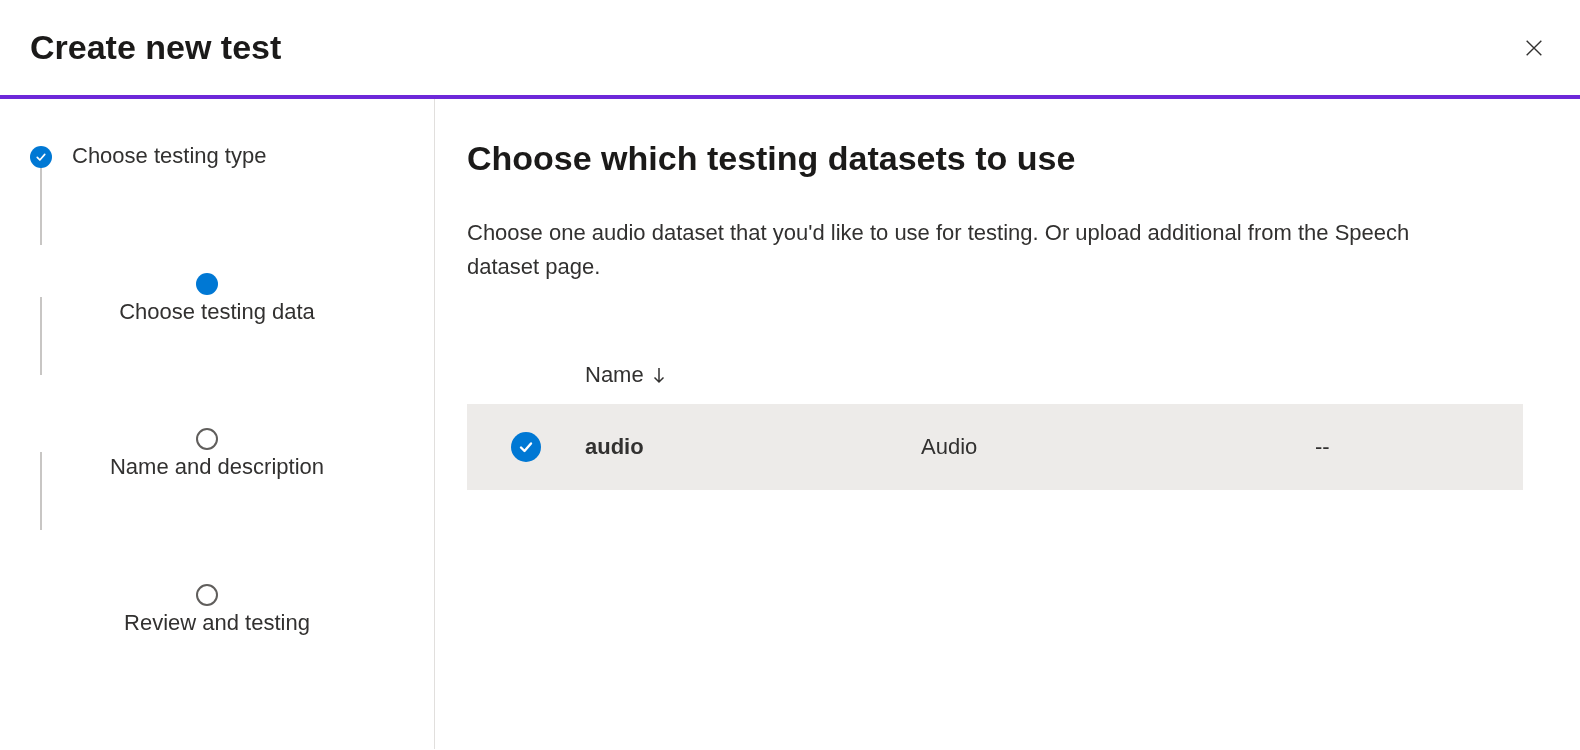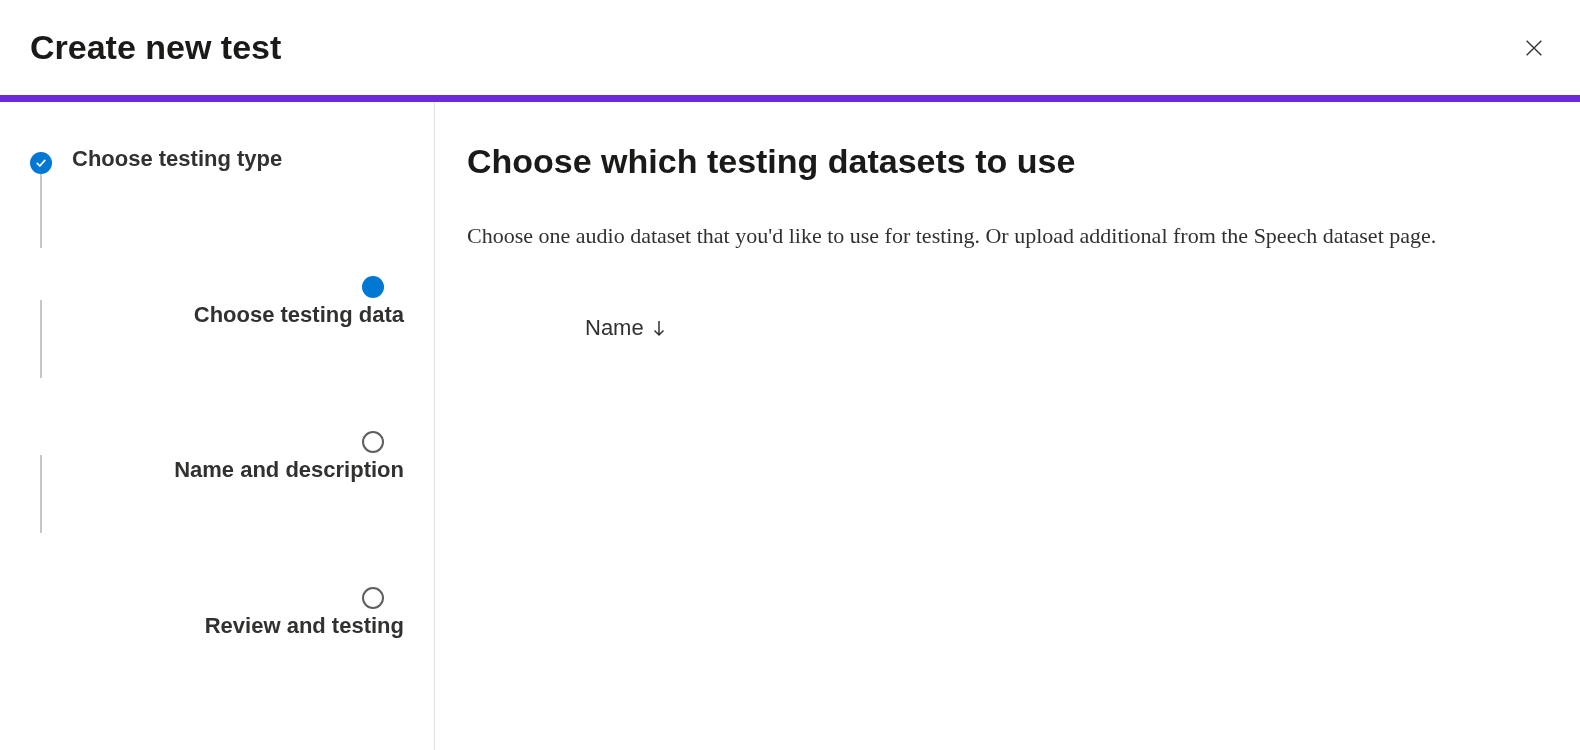--- a/index.html
+++ b/index.html
@@ -13,21 +13,21 @@
       color: #323130;
       width: 1580px;
       height: 750px;
       overflow: hidden;
     }
     .header {
       display: flex;
       justify-content: space-between;
       align-items: center;
       padding: 28px 30px 28px 30px;
-      border-bottom: 7px solid #6d28d9;
+      border-bottom: 4px solid #6d28d9;
     }
     .header-title {
       font-size: 34px;
       font-weight: 600;
       color: #1b1a19;
     }
     .close-btn {
       width: 32px;
       height: 32px;
       display: flex;
@@ -50,24 +50,23 @@
     .sidebar {
       width: 435px;
       border-right: 1px solid #e1dfdd;
       padding: 40px 30px 30px 30px;
     }
     .step-list {
       list-style: none;
     }
     .step-item {
       display: flex;
-      align-items: flex-end;
+      align-items: center;
       position: relative;
       padding-bottom: 0;
-      font-weight: bold;
     }
     .step-indicator {
       width: 22px;
       height: 22px;
       border-radius: 50%;
       flex-shrink: 0;
       margin-right: 20px;
       margin-top: 4px;
       display: flex;
       align-items: center;
@@ -123,23 +122,22 @@
     .main-heading {
       font-size: 34px;
       font-weight: 600;
       color: #1b1a19;
       margin-bottom: 38px;
     }
     .main-description {
       font-size: 22px;
       color: #323130;
       line-height: 1.55;
-      margin-bottom: 52px;
+      margin-bottom: 68px;
       max-width: 1020px;
-      font-family: Liberation Serif, serif;
     }
     .table {
       width: 1056px;
     }
     .table-header {
       display: grid;
       grid-template-columns: 118px 336px 394px 1fr;
       align-items: center;
       padding: 10px 0 16px 0;
     }
@@ -253,15 +251,27 @@
         <div class="th">
           <span>Name</span>
           <span class="sort-arrow">
             <svg viewBox="0 0 14 18">
               <path d="M7 2 L7 16 M2.5 11.5 L7 16 L11.5 11.5"></path>
             </svg>
           </span>
         </div>
       </div>
 
+      <div class="table-row">
+        <div class="row-select">
+          <span class="checkmark-circle">
+            <svg viewBox="0 0 16 16">
+              <path d="M3 8.5 L6.5 12 L13 4.5" stroke="#ffffff" stroke-width="2.4" fill="none" stroke-linecap="round" stroke-linejoin="round"></path>
+            </svg>
+          </span>
+        </div>
+        <div class="td bold">audio</div>
+        <div class="td">Audio</div>
+        <div class="td">--</div>
+      </div>
     </div>
   </main>
 </div>
 
 </body></html>

